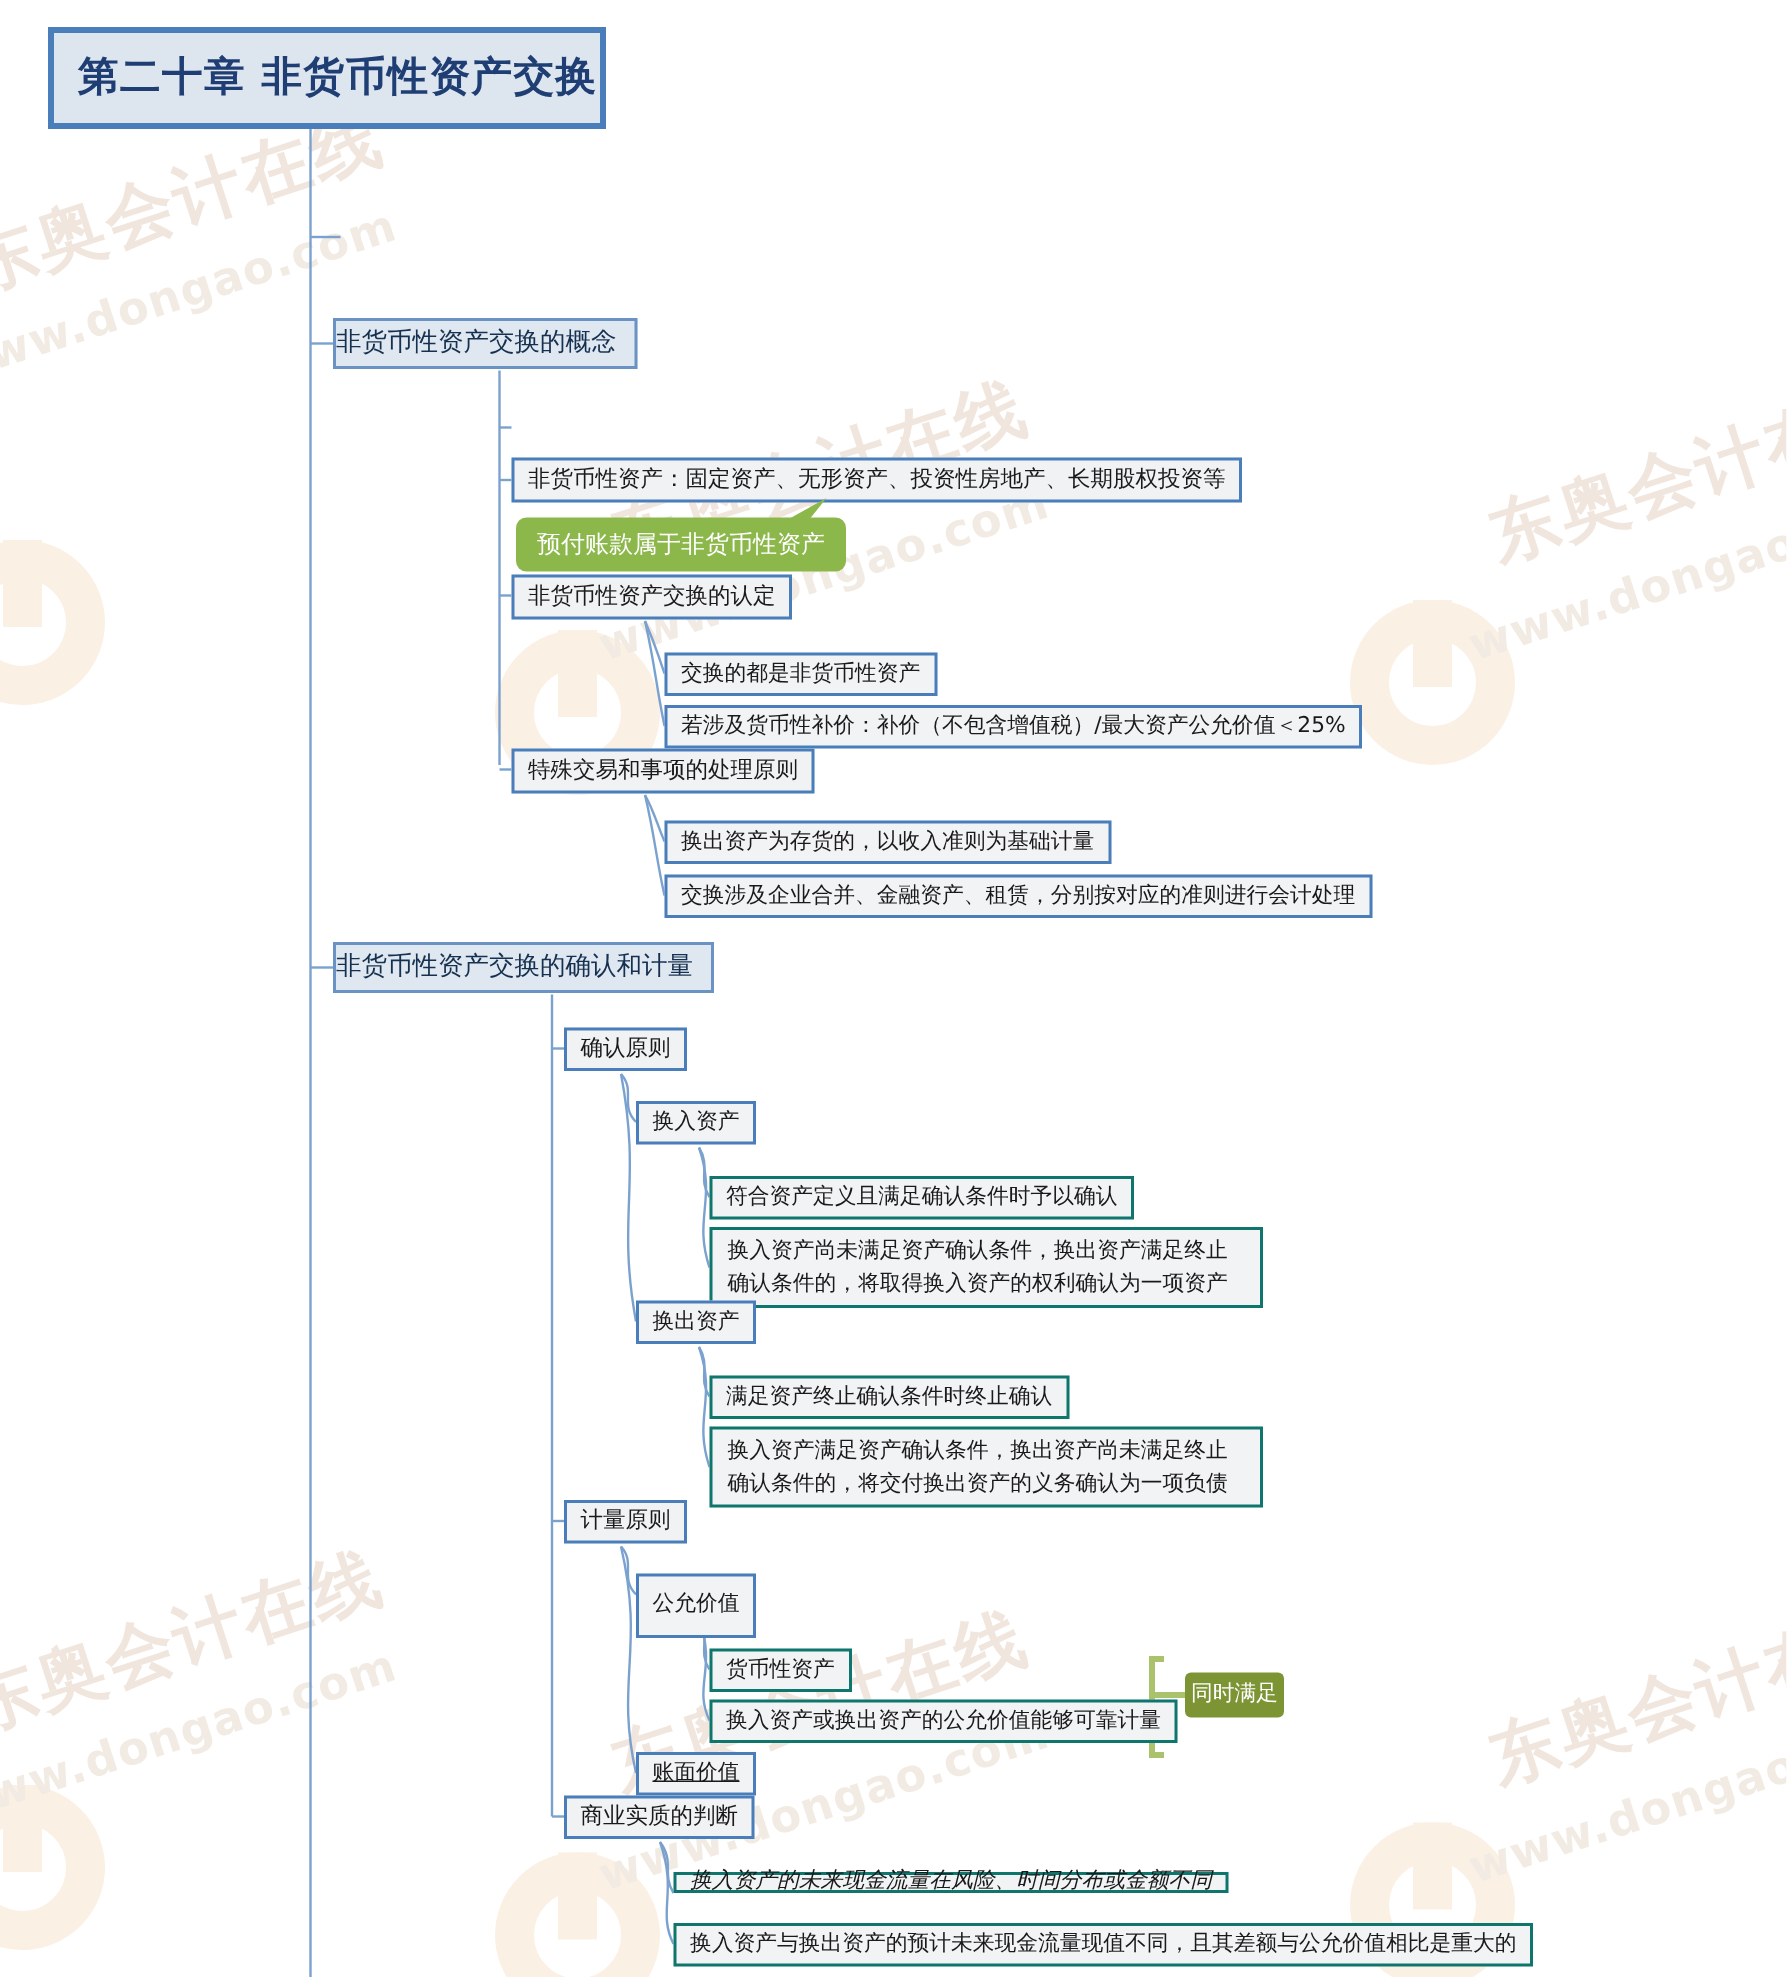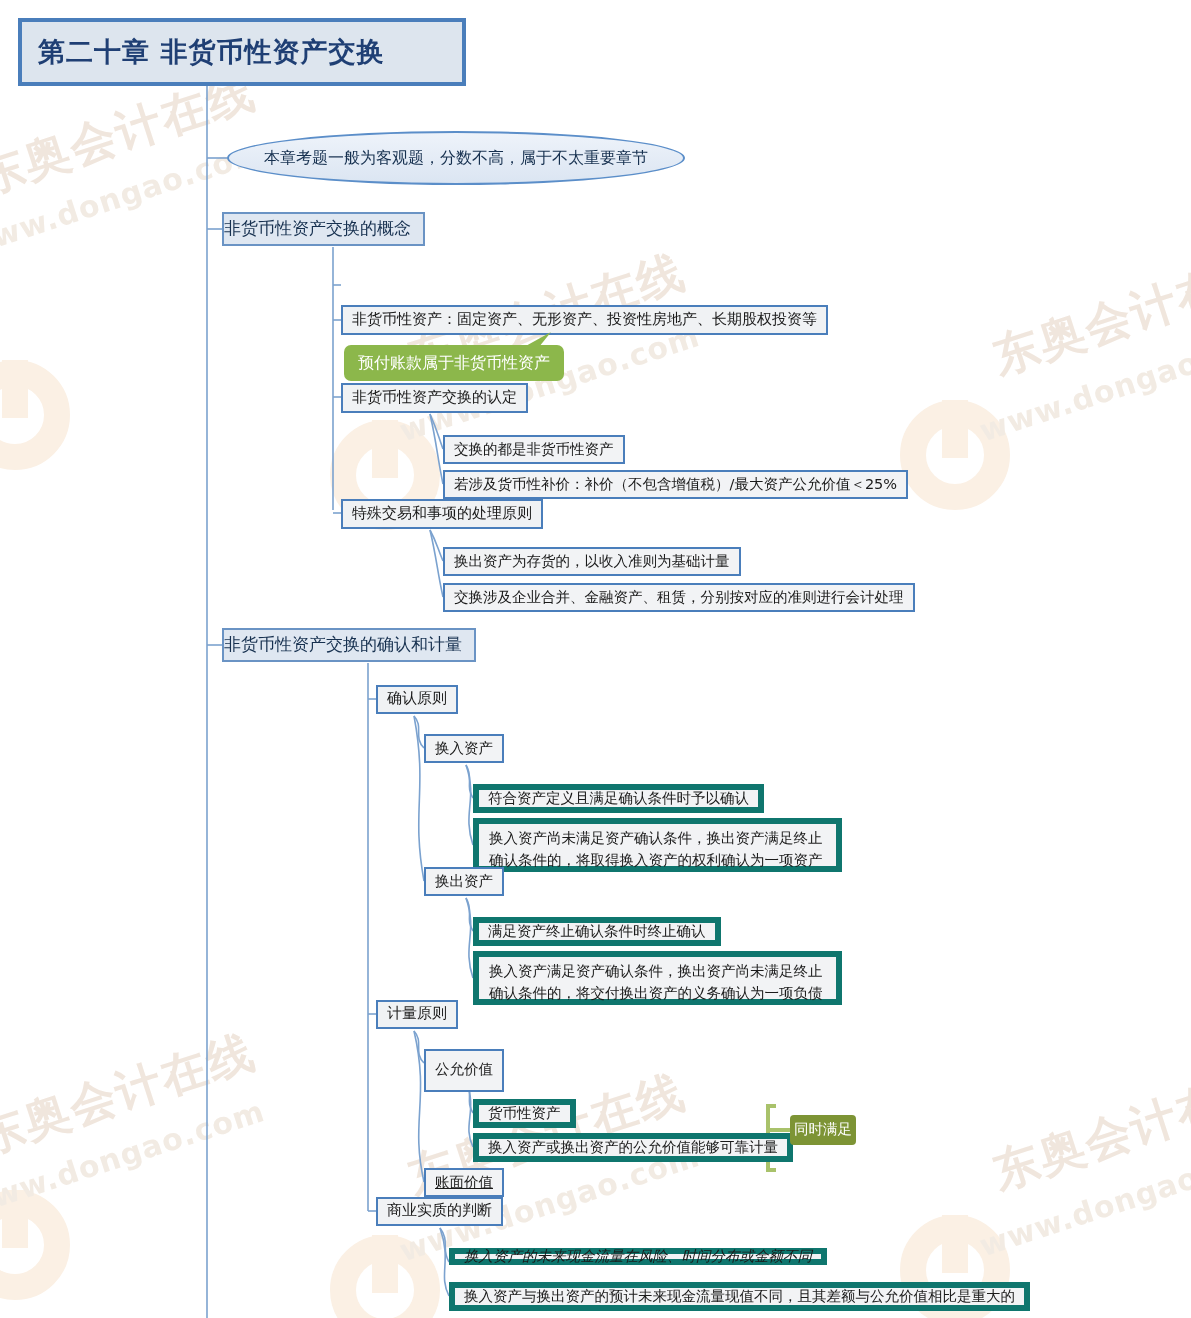--- a/index.html
+++ b/index.html
@@ -89,21 +89,21 @@
     border:2px solid #4a7ebb;
     font-size:15px;
   }
   .node.l4{
     background:#f2f3f5;
     border:2px solid #4a7ebb;
     font-size:14.5px;
   }
   .node.l5{
     background:#f2f3f5;
-    border:6px solid #0f766e;
+    border:2px solid #0f766e;
     font-size:14.5px;
   }
   .node.wrap{
     white-space:normal;
     display:block;
     padding:4px 10px 5px 10px;
     line-height:1.5;
   }
   .node.callout{
     background:#8cb74b;
@@ -207,23 +207,22 @@
       <path d="M440,1228 C450,1241 441,1249 449,1262"></path>
       <path d="M440,1228 C452,1262 438,1274 449,1296"></path>
     </g>
 
     <g fill="none" stroke="#a9c26b" stroke-width="4">
       <path d="M776,1106 L768,1106 L768,1170 L776,1170"></path>
       <path d="M768,1130 L790,1130"></path>
     </g>
   </svg>
 
-  <div class="node title" style="left:18px;top:18px;width:448px;height:68px;">第二十章  非货币性资产交换</div>
-
-  <div class="node ellipse" style="left:227px;top:131px;width:458px;height:54px;">本章考题一般为客观题，分数不高，属于不太重要章节</div>
+  <div class="node title" style="left:32px;top:18px;width:372px;height:68px;">第二十章  非货币性资产交换</div>
+
 
   <div class="node l2" style="left:222px;top:212px;height:34px;">非货币性资产交换的概念</div>
 
 
   <div class="node l3" style="left:341px;top:305px;height:30px;">非货币性资产：固定资产、无形资产、投资性房地产、长期股权投资等</div>
 
   <svg class="callout-tail" style="left:505px;top:332px;width:46px;height:20px;" viewBox="0 0 46 20">
     <polygon points="46,0 10,20 30,20" fill="#8cb74b"></polygon>
   </svg>
   <div class="node callout" style="left:344px;top:345px;height:36px;">预付账款属于非货币性资产</div>

